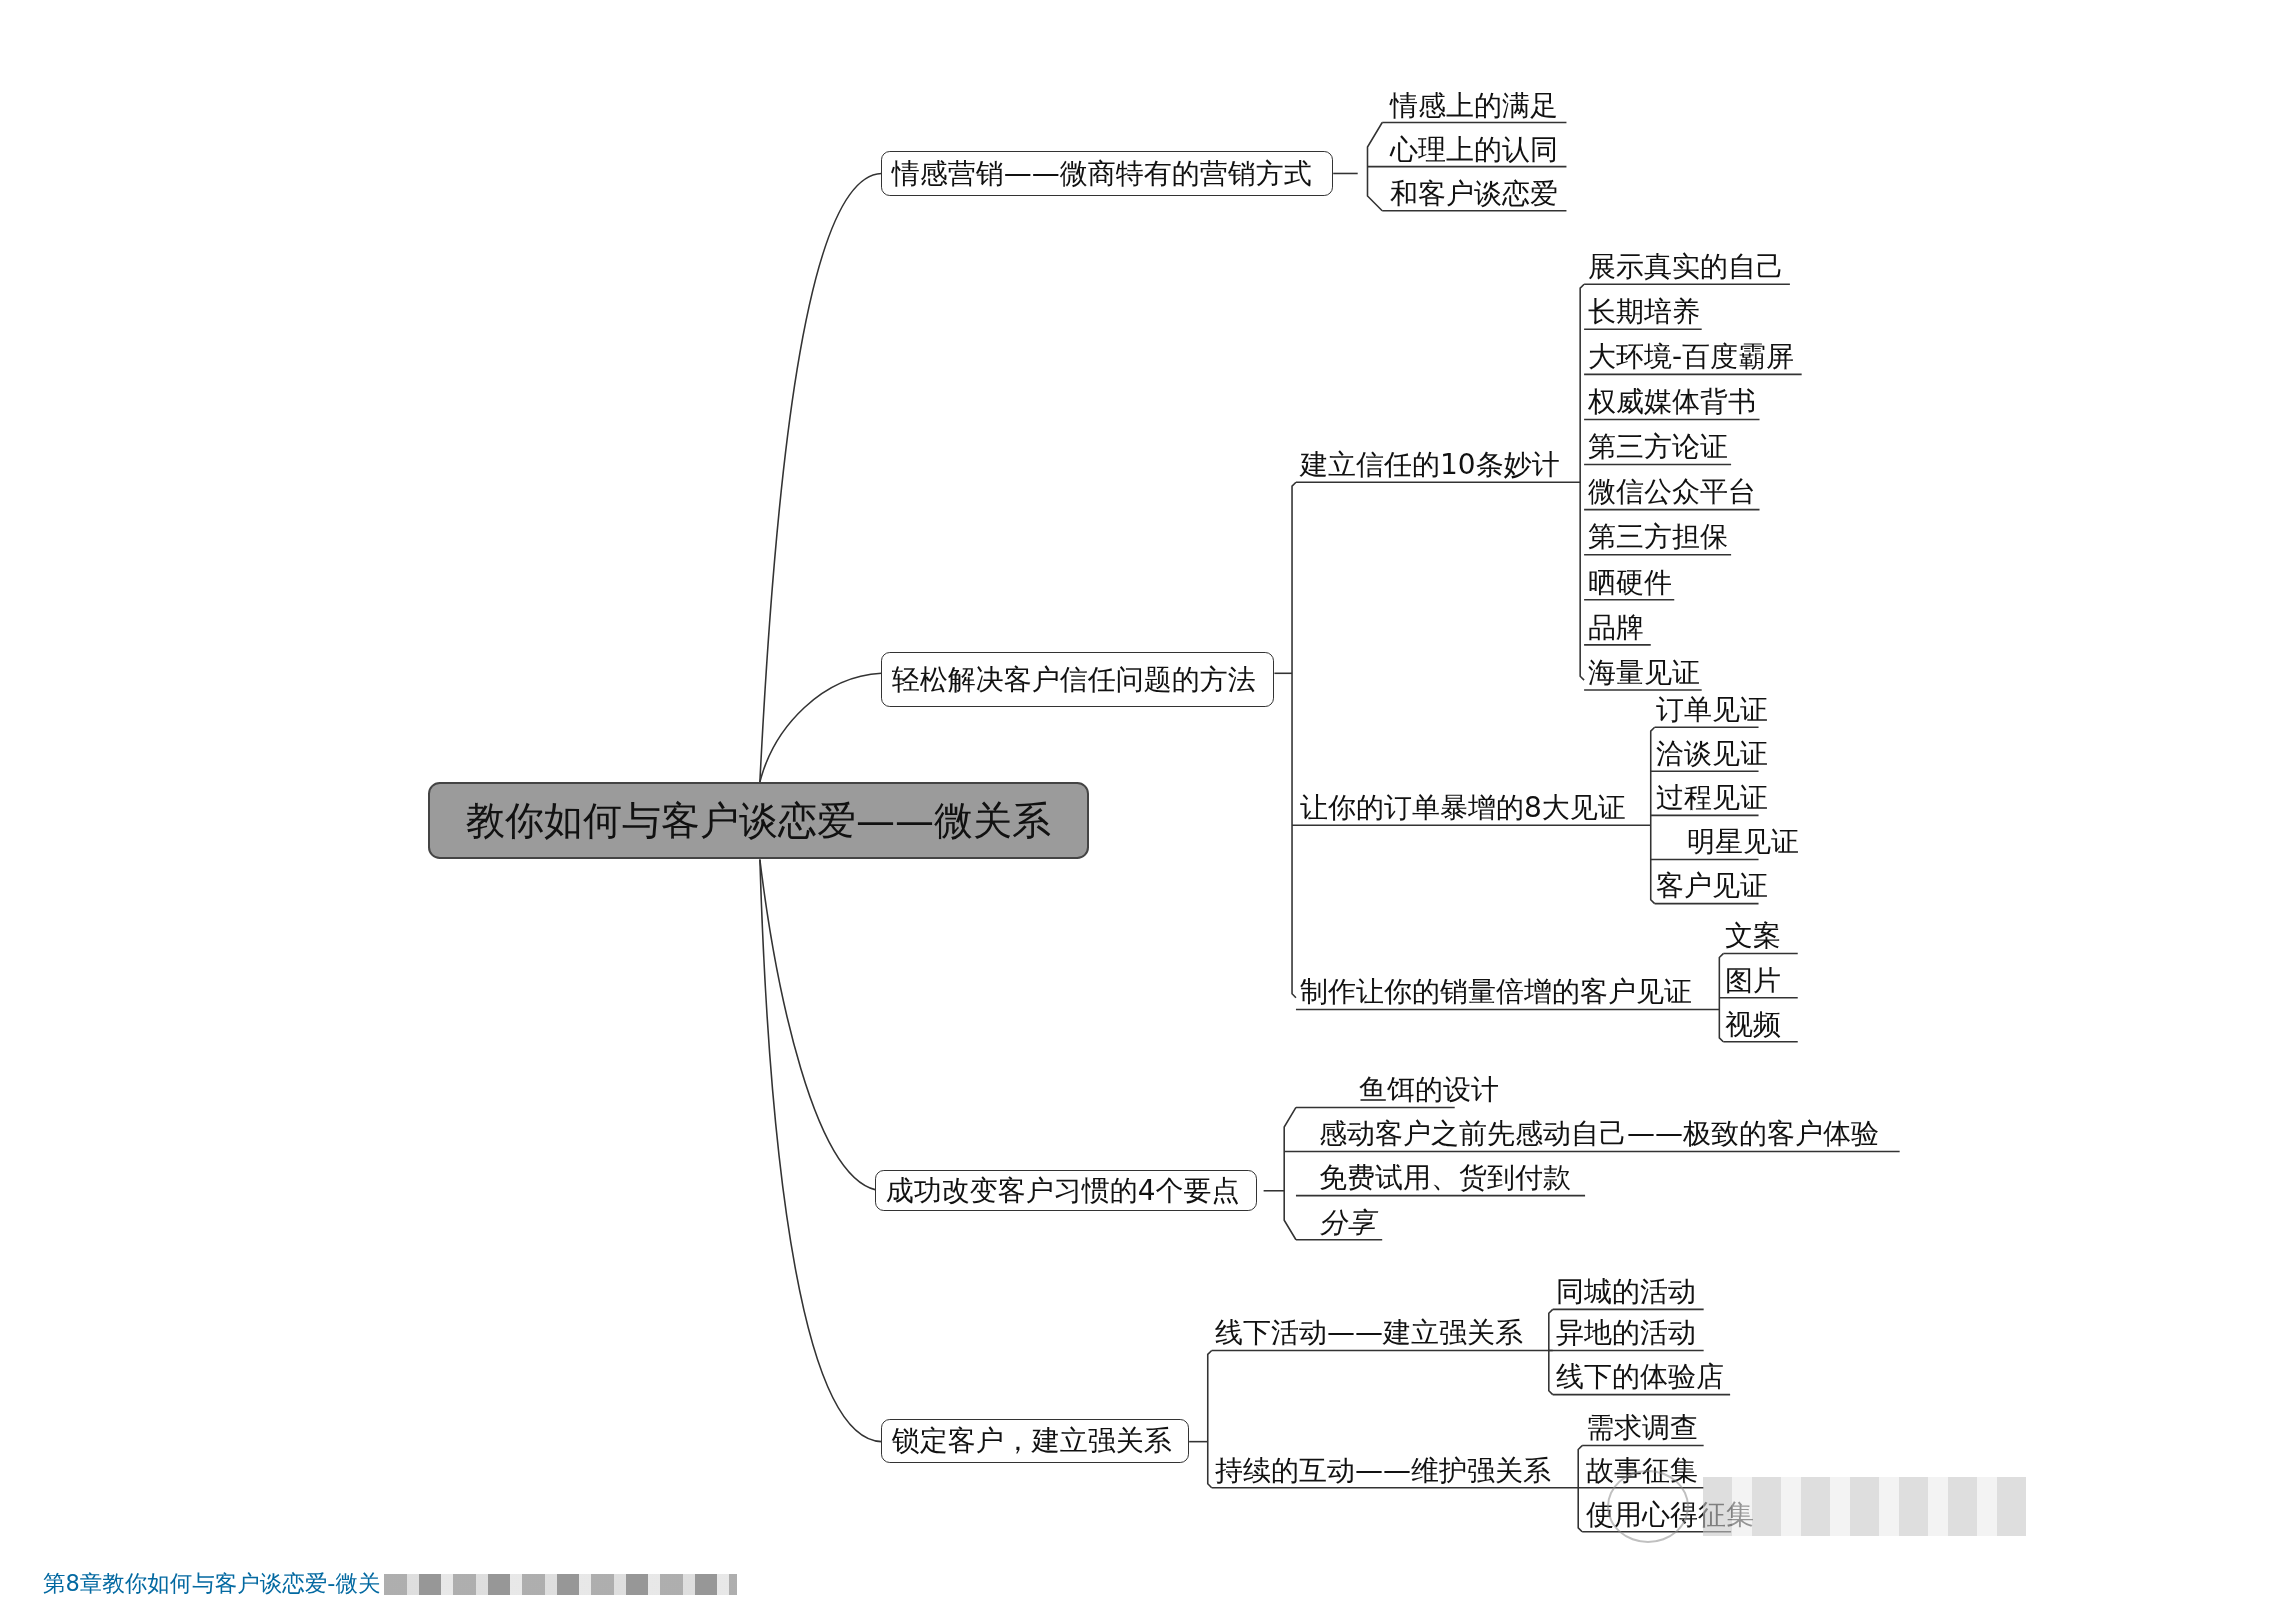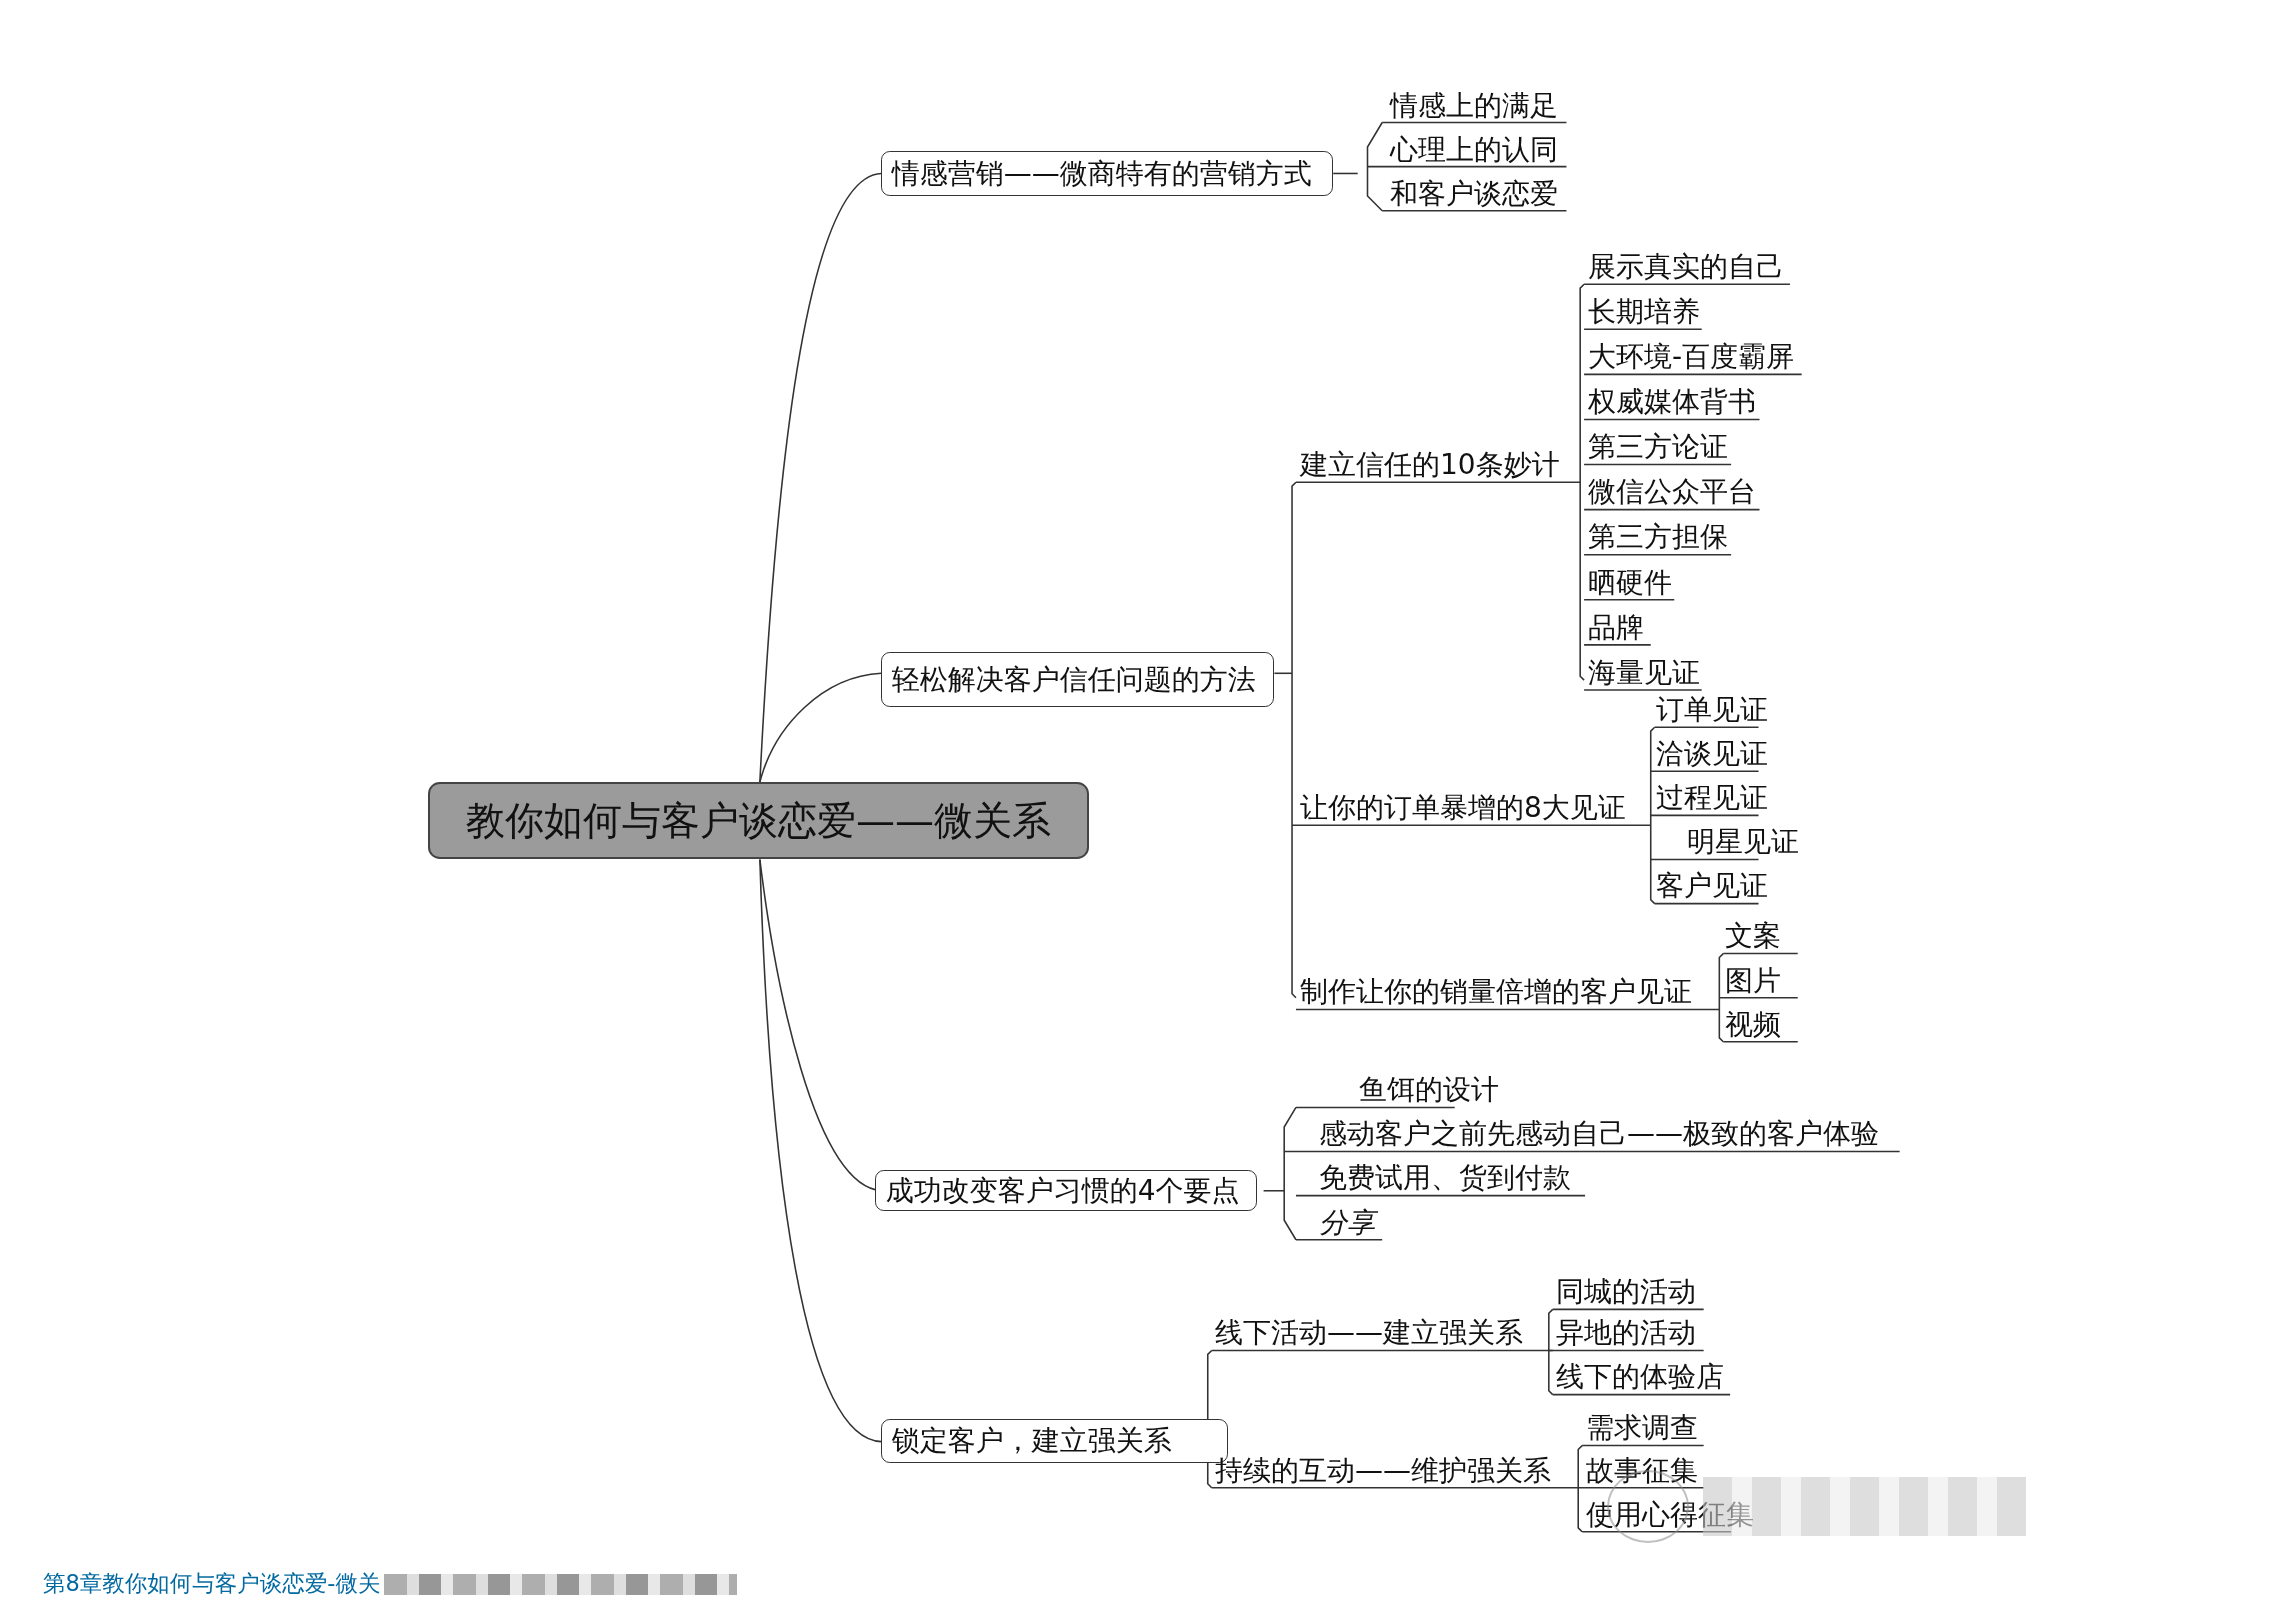--- a/index.html
+++ b/index.html
@@ -133,21 +133,21 @@
 <div class="leaf" style="left:1725px;top:1007px;">视频</div>
 
 <div class="box" style="left:875px;top:1170px;width:382px;height:41px;">
   <span>成功改变客户习惯的4个要点</span>
 </div>
 <div class="leaf" style="left:1359px;top:1072px;font-family:Liberation Serif, serif;">鱼饵的设计</div>
 <div class="leaf" style="left:1319px;top:1116px;">感动客户之前先感动自己——极致的客户体验</div>
 <div class="leaf" style="left:1319px;top:1160px;">免费试用、货到付款</div>
 <div class="leaf" style="left:1319px;top:1205px;font-style:italic;">分享</div>
 
-<div class="box" style="left:881px;top:1419px;width:347px;height:44px;">
+<div class="box" style="left:881px;top:1419px;width:308px;height:44px;">
   <span>锁定客户，建立强关系</span>
 </div>
 <div class="sub" style="left:1215px;top:1315px;">线下活动——建立强关系</div>
 <div class="sub" style="left:1215px;top:1453px;">持续的互动——维护强关系</div>
 
 <div class="leaf" style="left:1556px;top:1274px;">同城的活动</div>
 <div class="leaf" style="left:1556px;top:1315px;">异地的活动</div>
 <div class="leaf" style="left:1556px;top:1359px;">线下的体验店</div>
 
 <div class="leaf" style="left:1586px;top:1410px;">需求调查</div>

